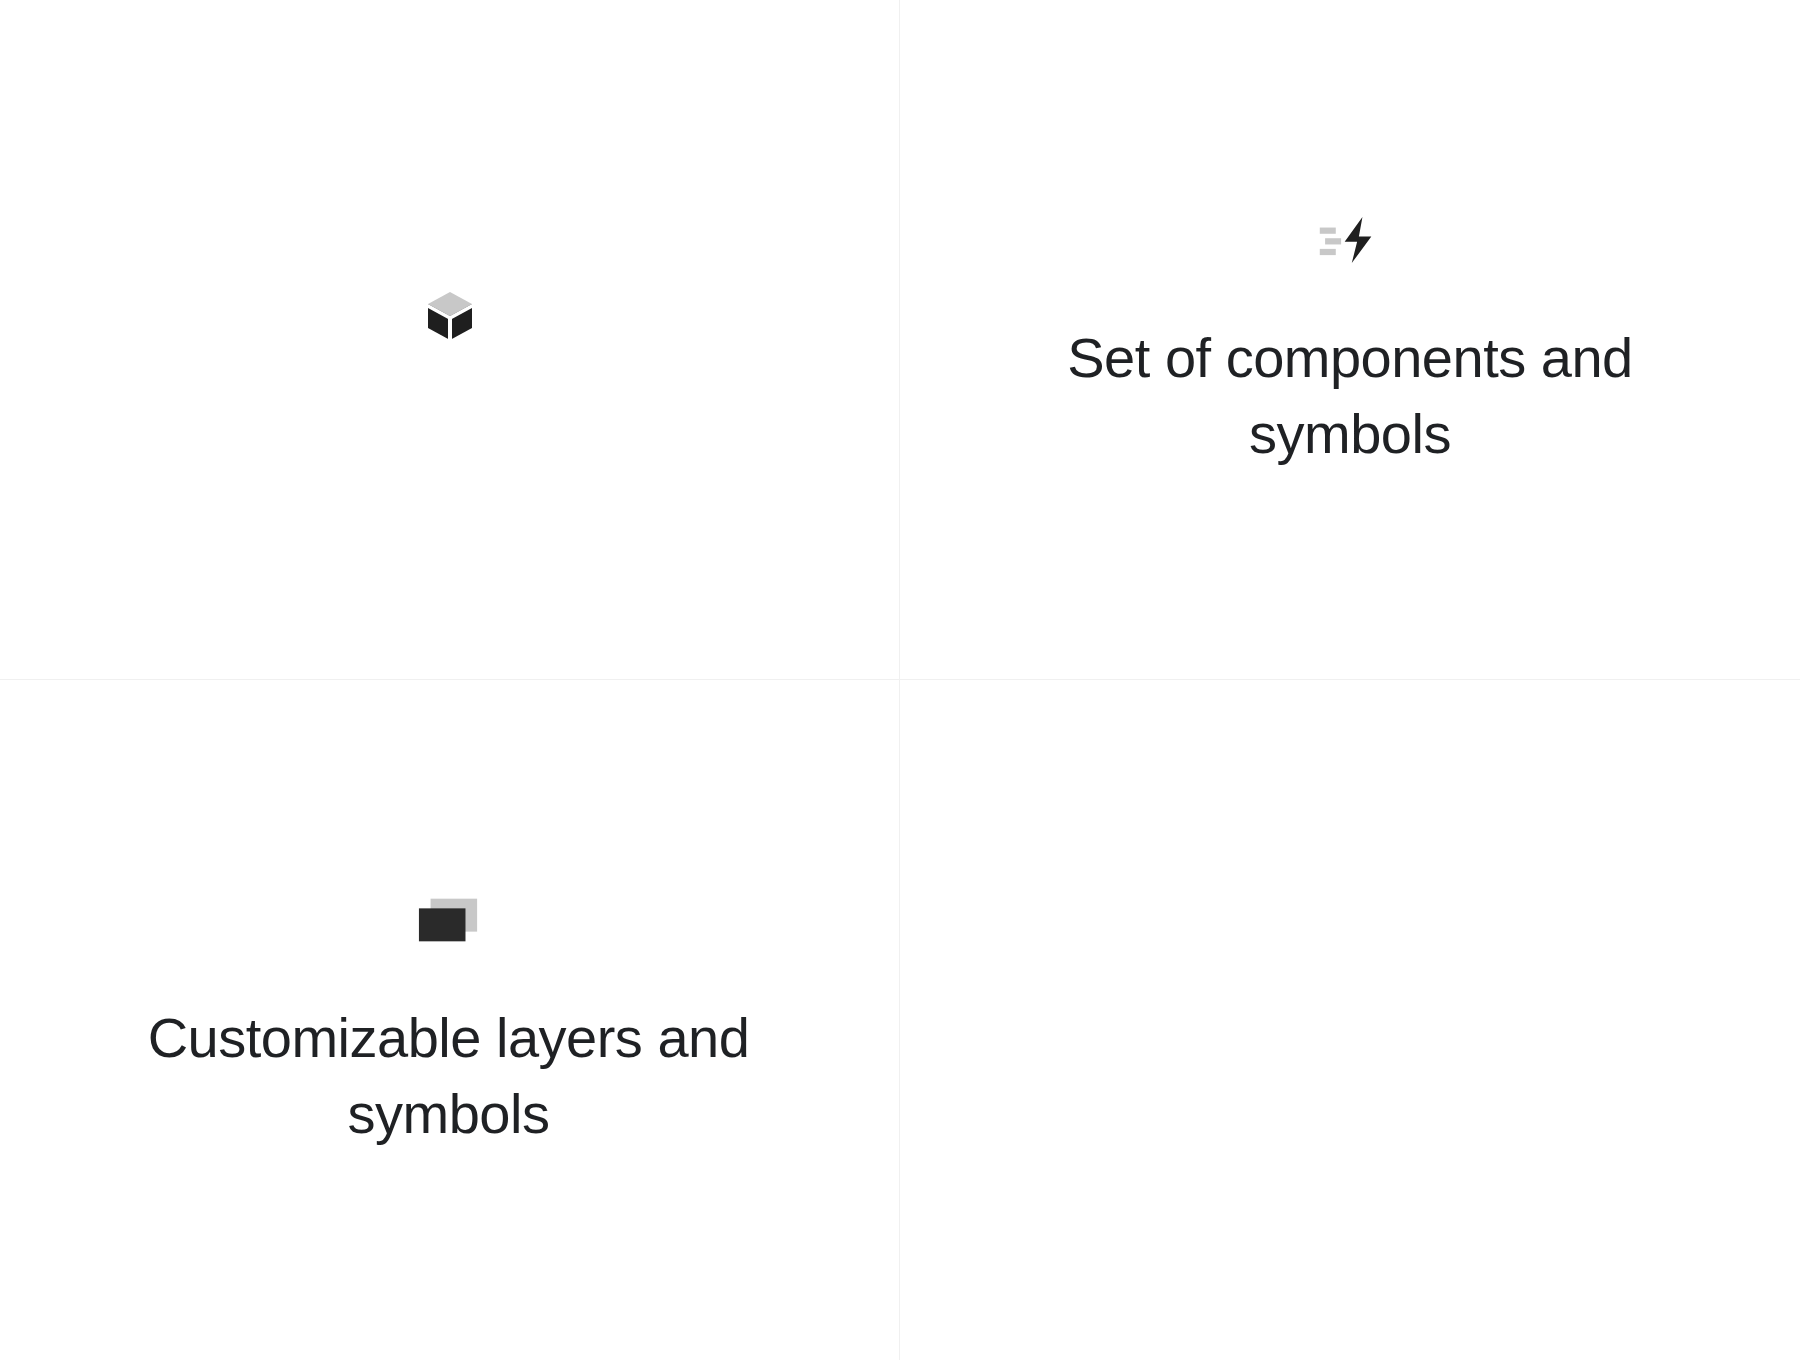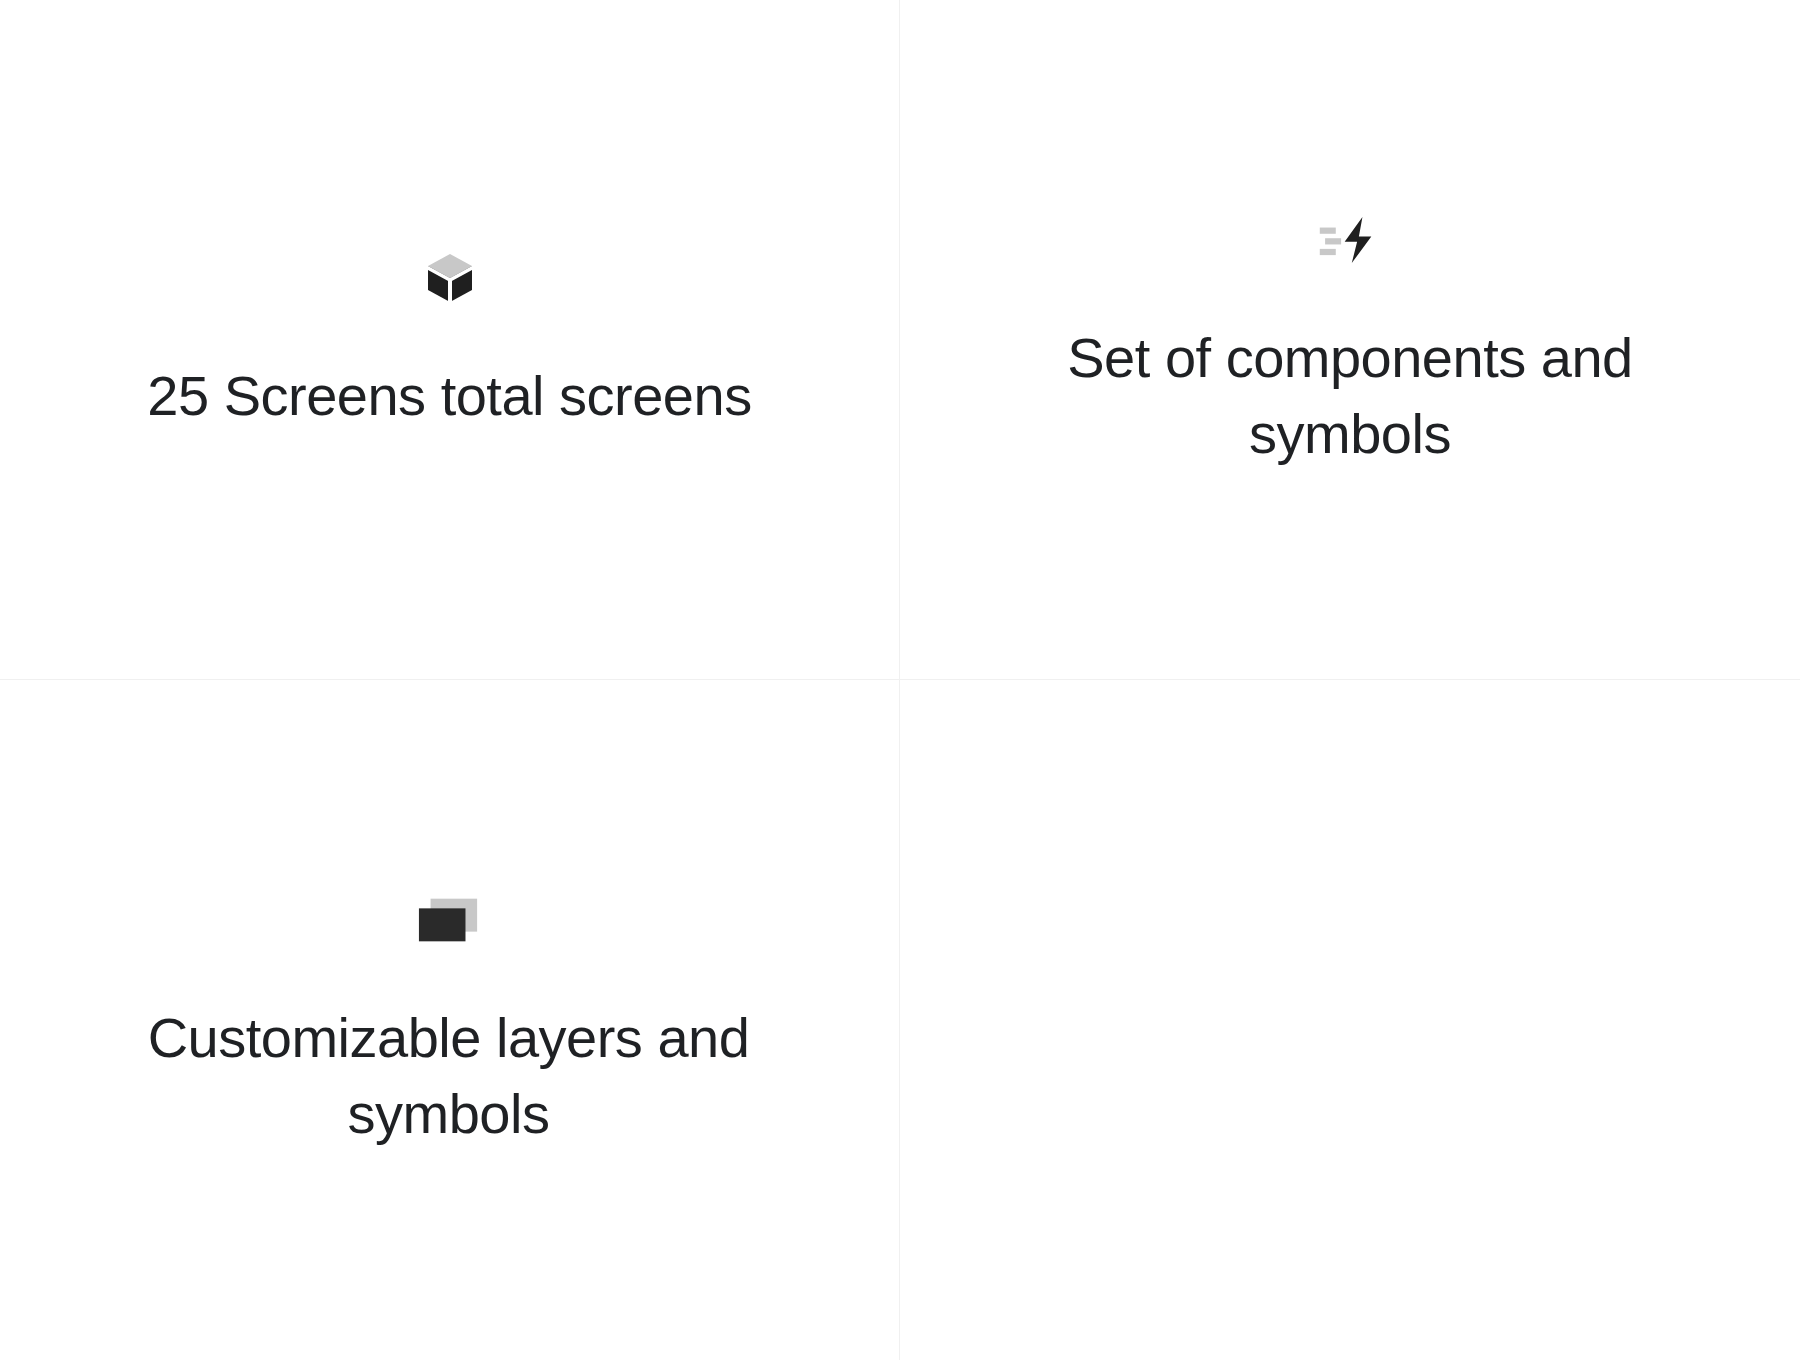--- a/index.html
+++ b/index.html
@@ -68,21 +68,20 @@
         <polygon points="28,4 50,16 28,28 6,16" fill="#c8c8c8"></polygon>
 
         <polygon points="6,16 28,28 28,52 6,40" fill="#1f1f1f"></polygon>
 
         <polygon points="50,16 28,28 28,52 50,40" fill="#1f1f1f"></polygon>
 
         <rect x="26" y="28" width="4" height="24" fill="#ffffff"></rect>
         <polygon points="6,16 28,28 50,16 50,20 28,32 6,20" fill="#ffffff"></polygon>
       </svg>
     </div>
-    <div class="feature-title">25 Screens total screens</div>
   </div>
 
   <div class="cell">
     <div class="icon-wrap">
       <svg width="72" height="56" viewBox="0 0 72 56">
 
         <rect x="2" y="14" width="18" height="7" fill="#c8c8c8"></rect>
         <rect x="8" y="26" width="18" height="7" fill="#c8c8c8"></rect>
         <rect x="2" y="38" width="18" height="7" fill="#c8c8c8"></rect>
 

